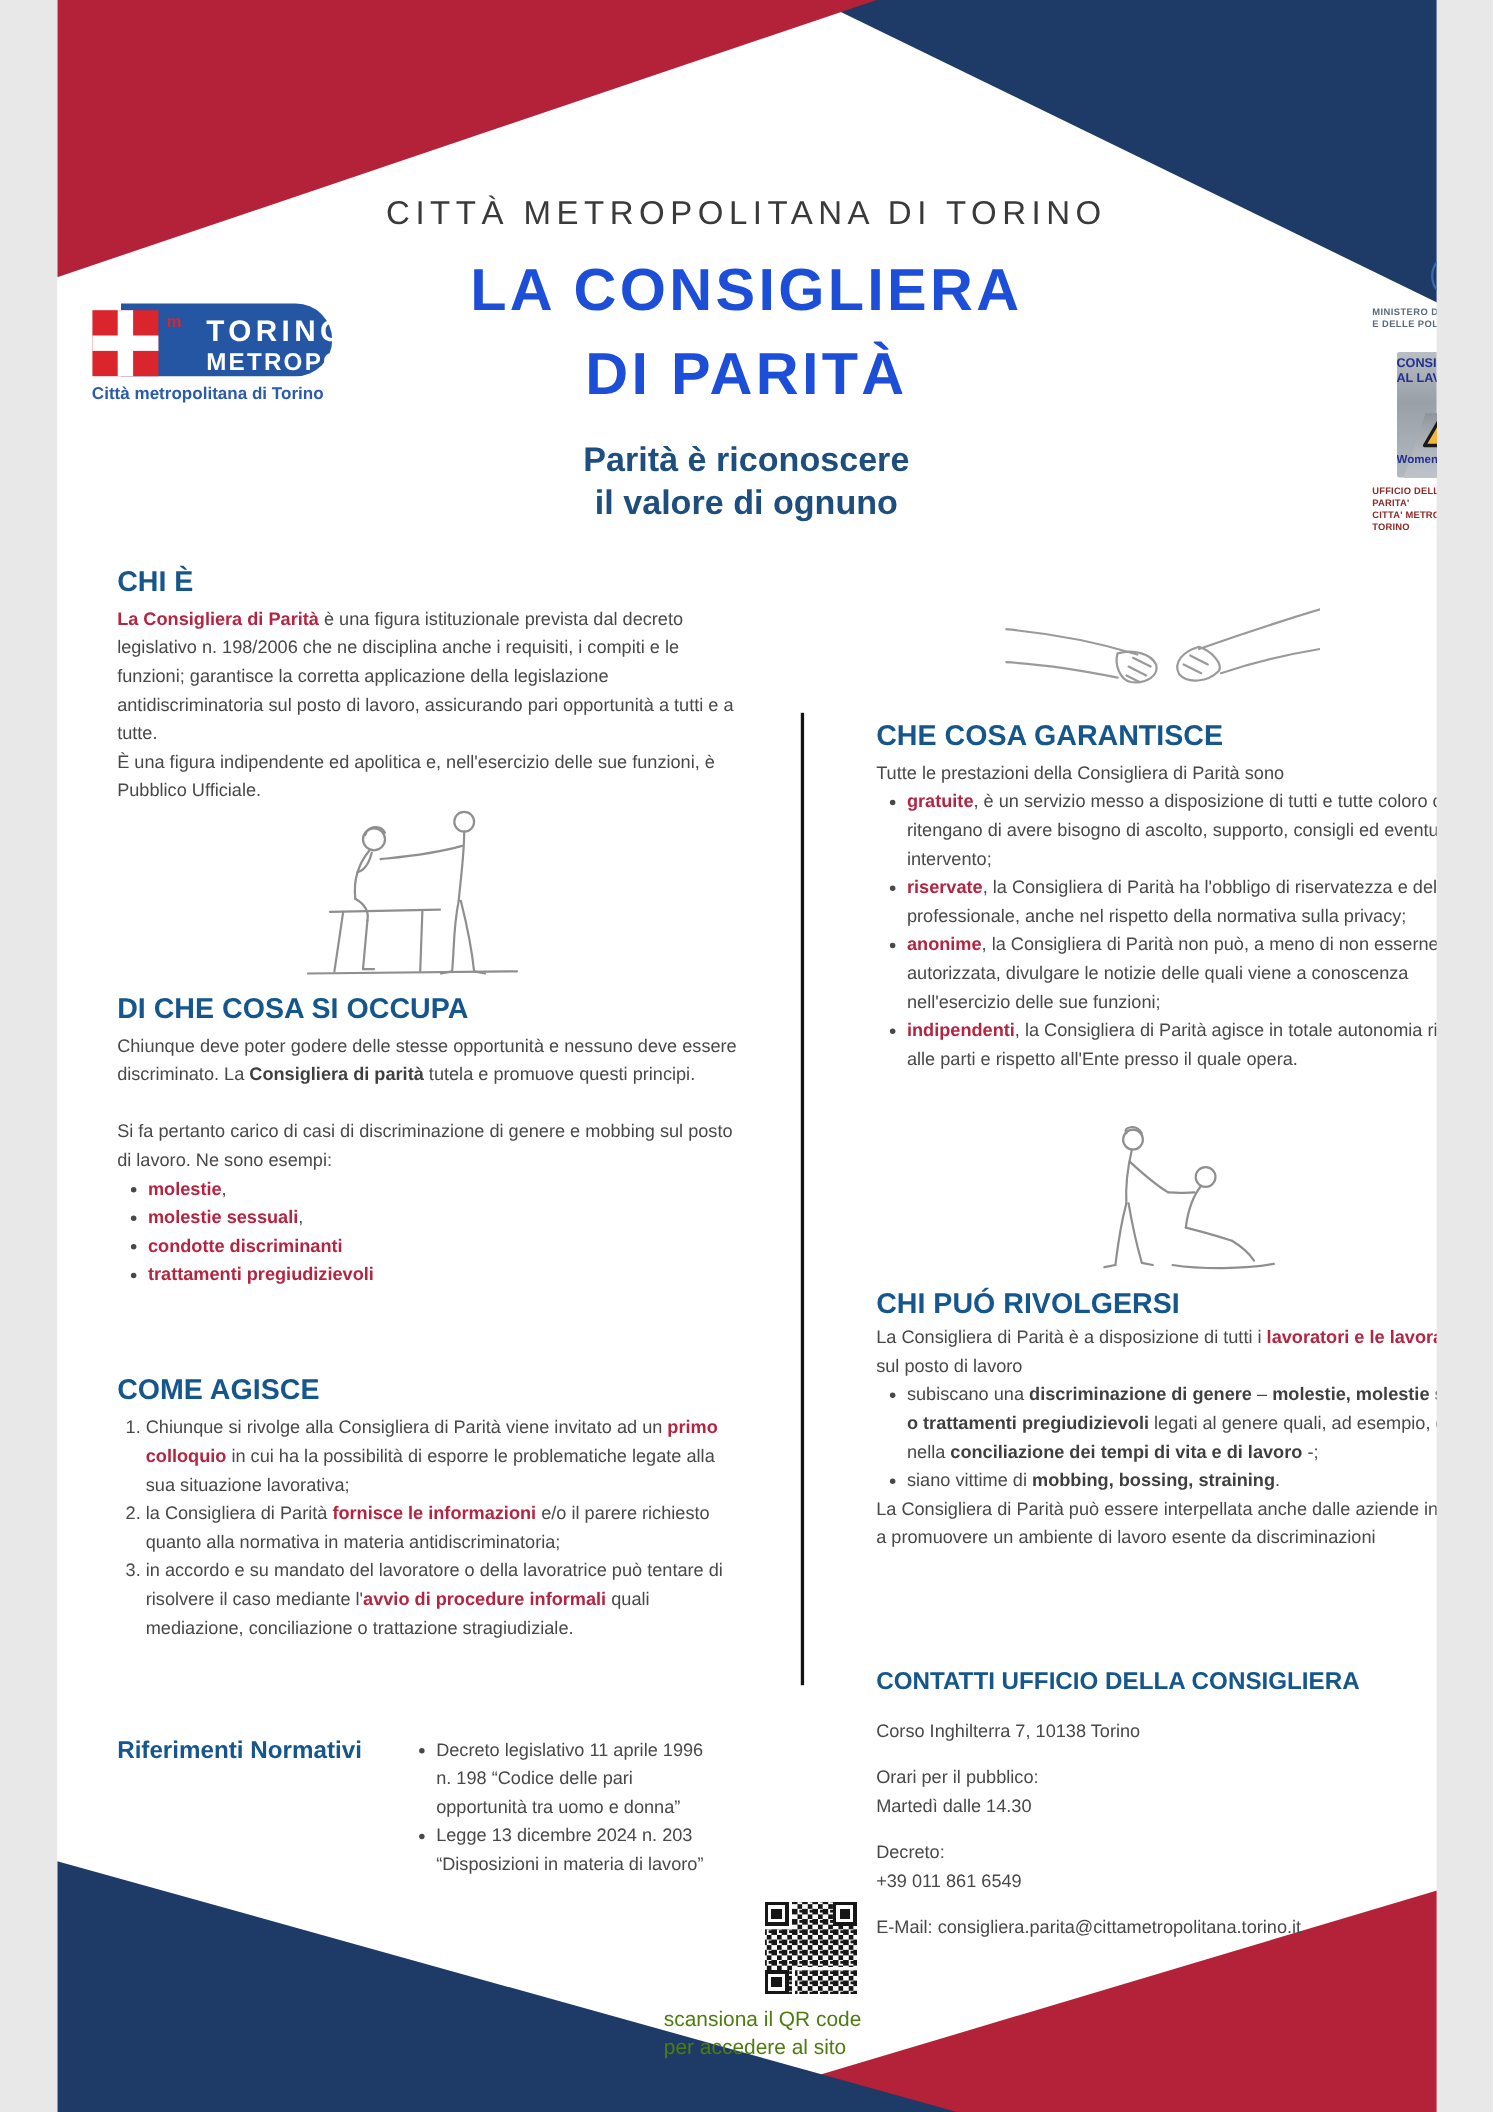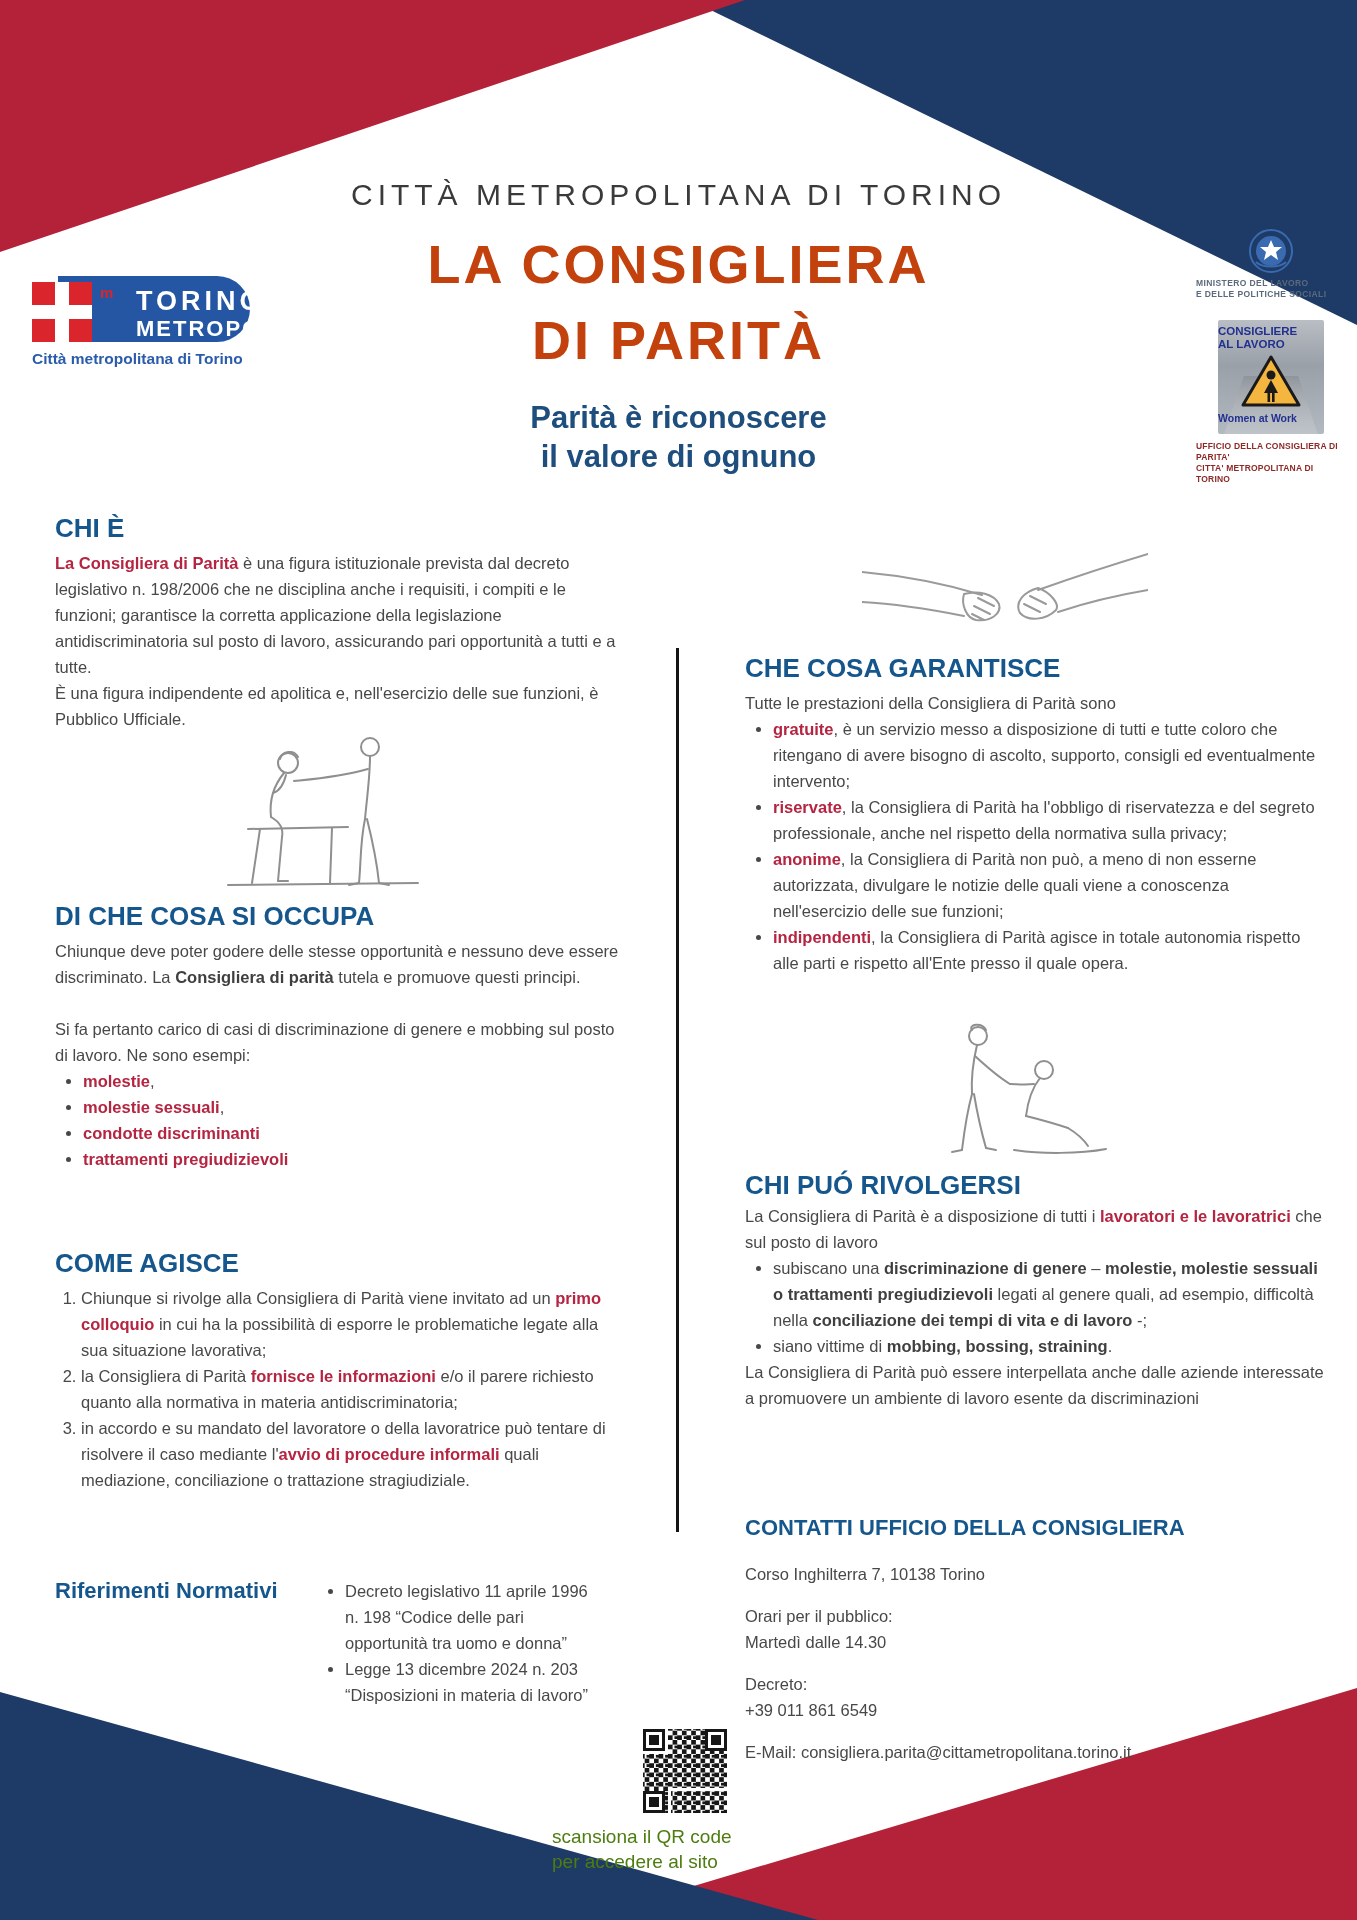--- a/index.html
+++ b/index.html
@@ -1,34 +1,34 @@
 <!DOCTYPE html>
 <html><head>
 <meta charset="utf-8">
 <style>
   * { box-sizing: border-box; margin: 0; padding: 0; }
   html,body { background:#e8e8e8; }
   .poster{
-    position:relative; width:1357px; height:1920px; margin:0 auto;
+    position:relative; width:1254px; height:1920px; margin:0 auto;
     background:#ffffff; overflow:hidden;
     font-family:"Liberation Sans", sans-serif;
     color:#484848;
   }
   .bg{ position:absolute; left:0; top:0; width:1357px; height:1920px; }
 
   
   .kicker{
     position:absolute; left:0; top:178px; width:100%;
     text-align:center; font-size:30px; font-weight:400; letter-spacing:5px;
     color:#3a3a3a;
   }
   .title{
     position:absolute; left:0; top:226px; width:100%;
     text-align:center; font-size:54px; line-height:76px; font-weight:800;
-    letter-spacing:3px; color:#c2410c;
+    letter-spacing:3px; color:#1d4ed8;
   }
   .subtitle{
     position:absolute; left:0; top:398px; width:100%;
     text-align:center; font-size:31px; line-height:39px; font-weight:700;
     color:#1d4e7e;
   }
 
   
   .logo-torino{ position:absolute; left:32px; top:268px; width:230px; height:112px; }
   .lt-pill{

